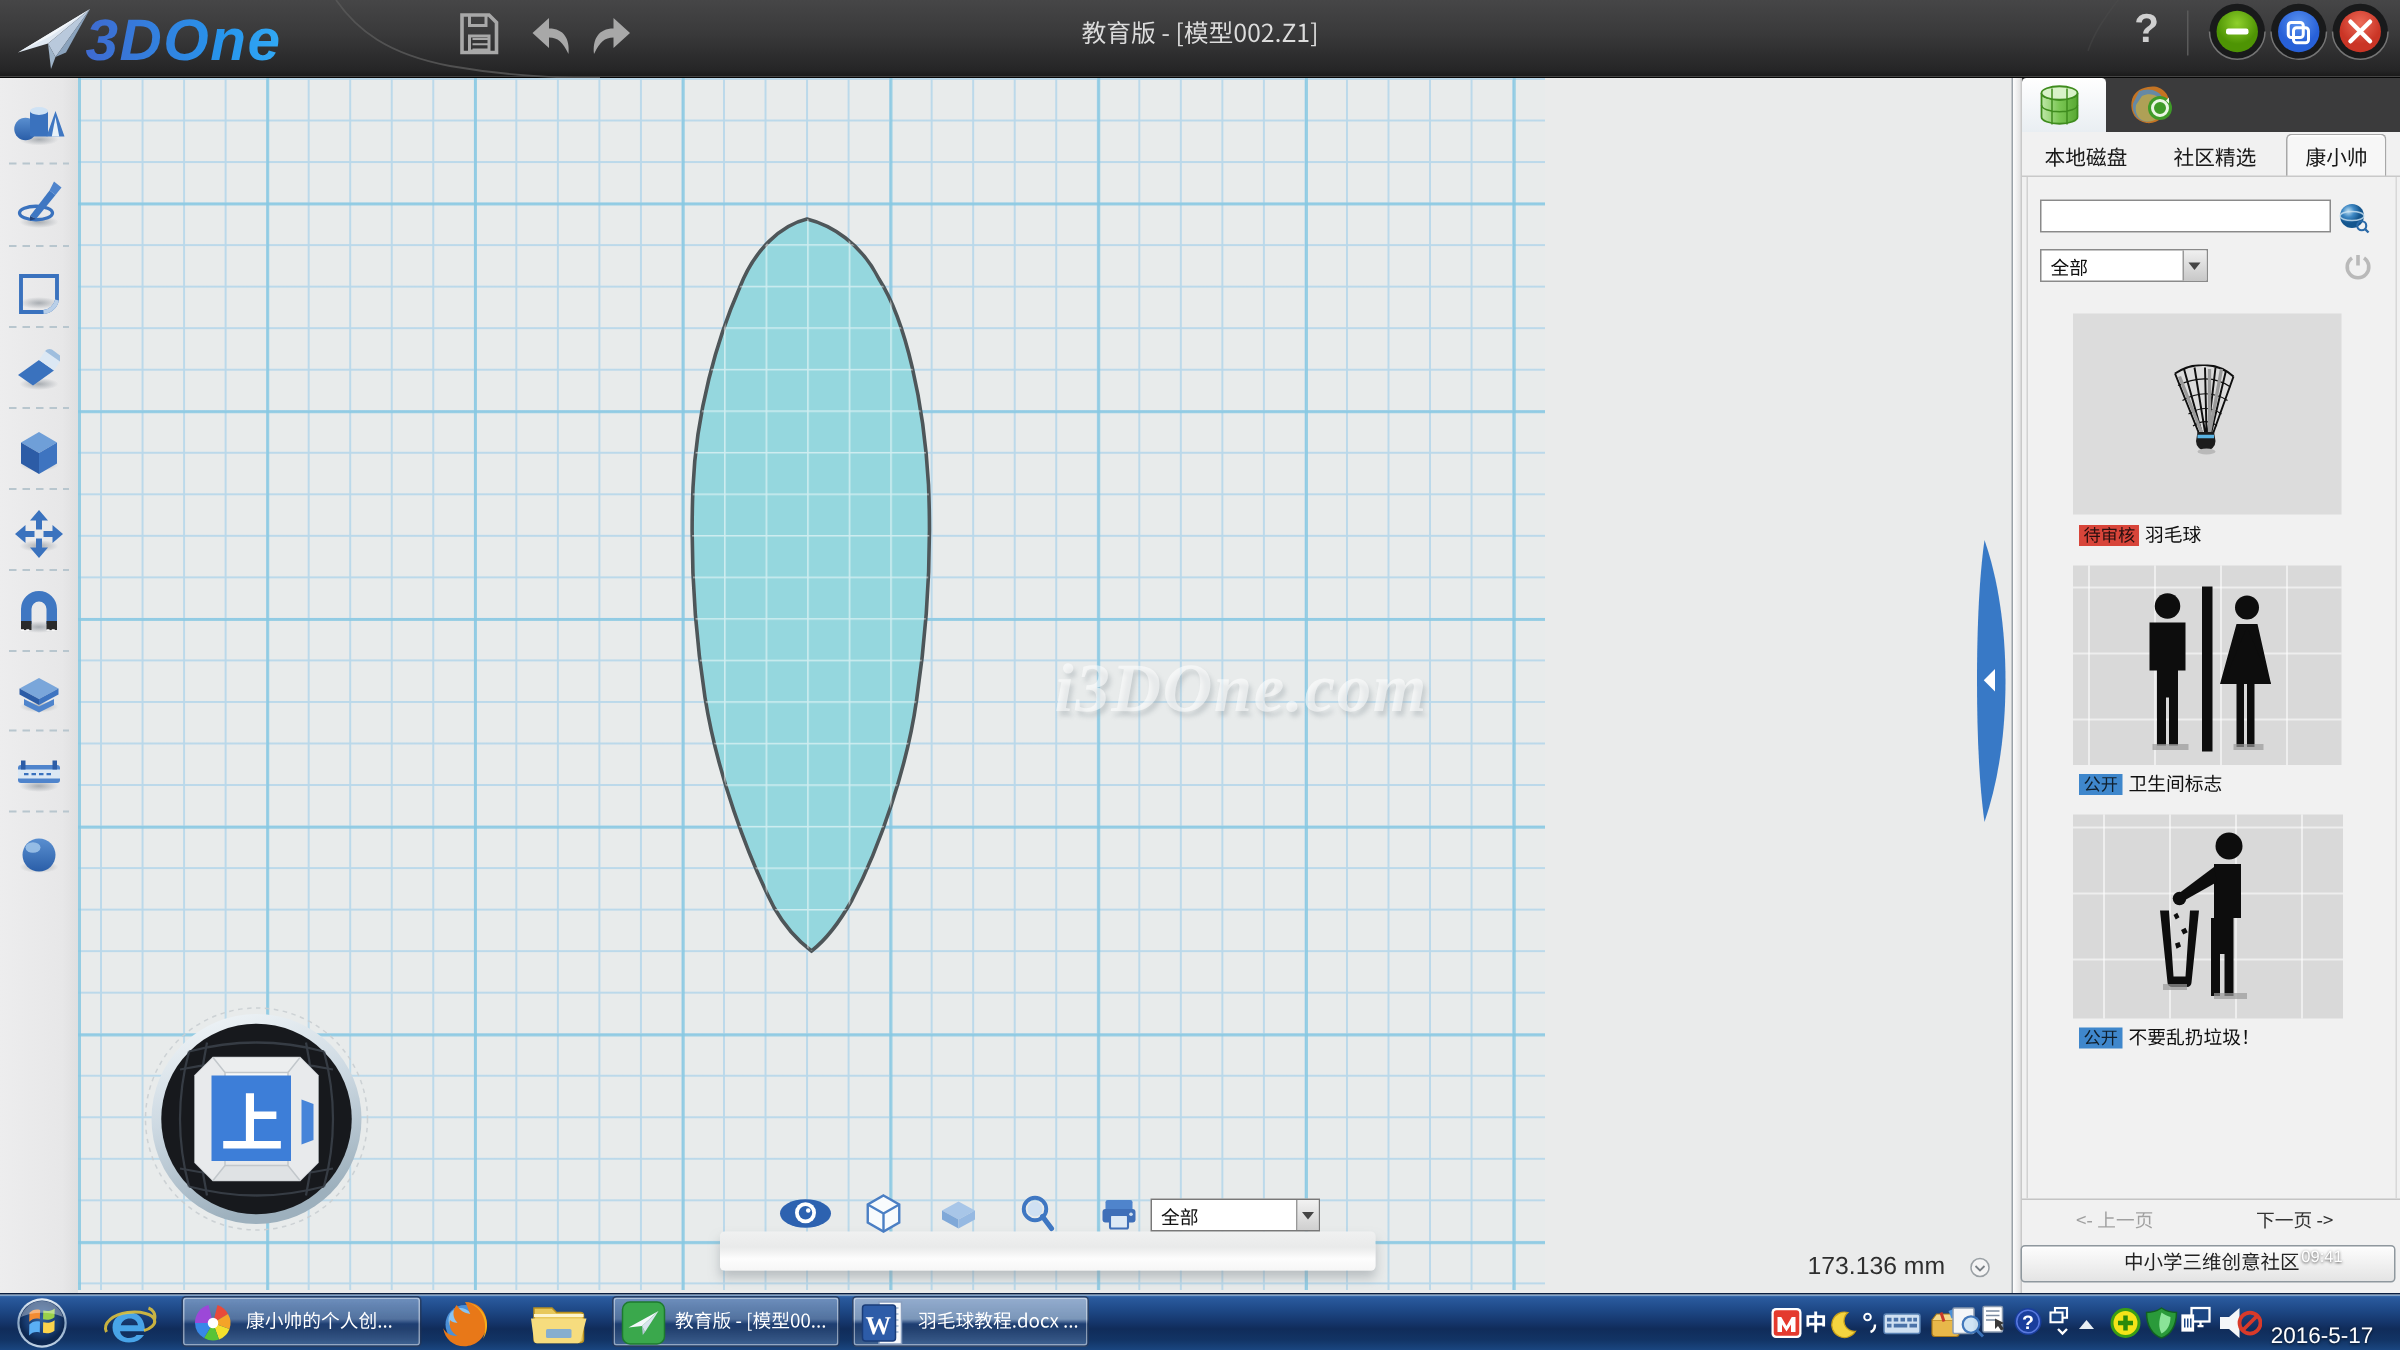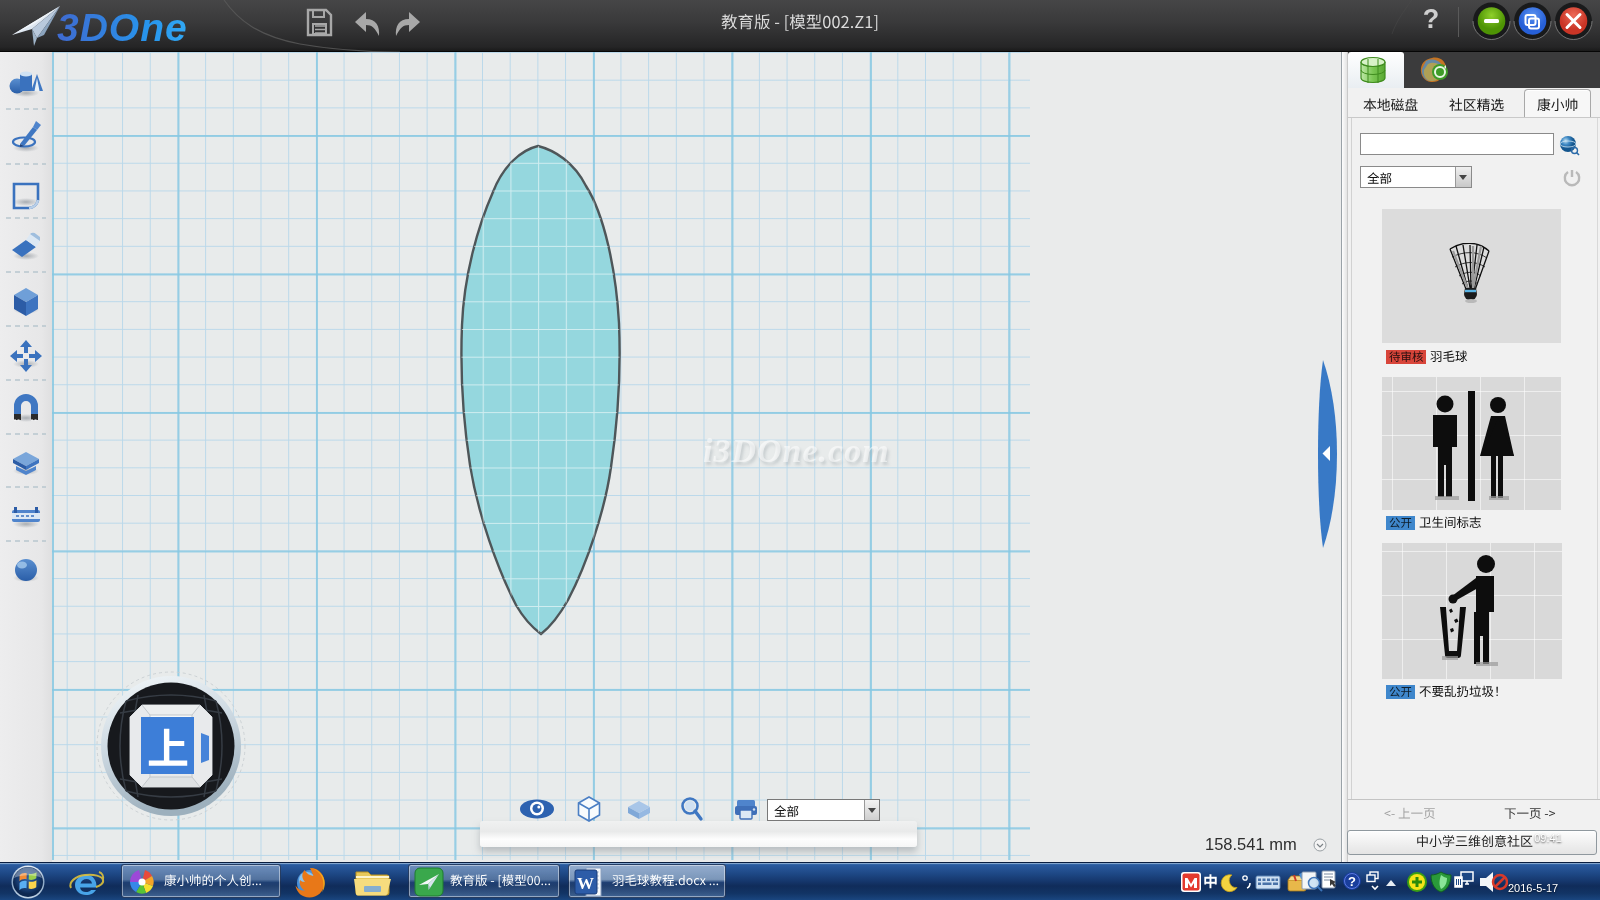--- a/index.html
+++ b/index.html
@@ -181,21 +181,21 @@
 <div class="abs" style="left:52px;top:52px;width:1289px;height:810px;background:#eaebeb"></div>
 <div class="abs" style="left:52px;top:52px;width:2px;height:808px;background:rgba(134,200,226,0.85);z-index:2"></div>
 <div class="abs" style="left:52px;top:52px;width:978px;height:808px;background-color:#e8ebeb;background-image:
 linear-gradient(90deg,rgba(134,200,226,0.8) 2px,transparent 2px),
 linear-gradient(180deg,rgba(134,200,226,0.8) 2px,transparent 2px),
 linear-gradient(90deg,rgba(185,216,234,0.95) 1px,transparent 1px),
 linear-gradient(180deg,rgba(185,216,234,0.95) 1px,transparent 1px);
 background-size:138.5px 100%,100% 138.5px,27.7px 100%,100% 27.7px;
 background-position:125.5px 0,0 83px,14.7px 0,0 0px"></div>
 
-<div class="abs" style="left:703px;top:432px;font-family:'Liberation Serif',serif;font-style:italic;font-weight:bold;font-size:34px;letter-spacing:1px;color:rgba(255,255,255,0.55);text-shadow:2px 3px 3px rgba(165,173,178,0.45)">i3DOne.com</div>
+<div class="abs" style="left:703px;top:432px;font-family:'Liberation Serif',serif;font-style:italic;font-weight:bold;font-size:46px;letter-spacing:1px;color:rgba(255,255,255,0.55);text-shadow:2px 3px 3px rgba(165,173,178,0.45)">i3DOne.com</div>
 
 <svg class="abs" style="left:455;top:140" width="175" height="502" viewBox="0 0 175 502">
  <defs>
   <pattern id="tg" width="27.7" height="27.7" patternUnits="userSpaceOnUse" patternTransform="translate(0,-4.9)">
    <path d="M0,0.5 H27.7 M0.5,0 V27.7" stroke="rgba(255,255,255,0.55)" stroke-width="1.1" fill="none"></path>
   </pattern>
  </defs>
  <path id="tear" d="M83,6
  C66,10 48,26 38,52
  C23,86 9,135 7,185
@@ -297,21 +297,21 @@
         <path transform="translate(0.0,0) scale(0.012500,-0.012500)" d="M493 851C392 692 209 545 26 462C45 446 67 421 78 401C118 421 158 444 197 469V404H461V248H203V181H461V16H76V-52H929V16H539V181H809V248H539V404H809V470C847 444 885 420 925 397C936 419 958 445 977 460C814 546 666 650 542 794L559 820ZM200 471C313 544 418 637 500 739C595 630 696 546 807 471Z"></path>
         <path transform="translate(12.5,0) scale(0.012500,-0.012500)" d="M141 628C168 574 195 502 204 455L272 475C263 521 236 591 206 645ZM627 787V-78H694V718H855C828 639 789 533 751 448C841 358 866 284 866 222C867 187 860 155 840 143C829 136 814 133 799 132C779 132 751 132 722 135C734 114 741 83 742 64C771 62 803 62 828 65C852 68 874 74 890 85C923 108 936 156 936 215C936 284 914 363 824 457C867 550 913 664 948 757L897 790L885 787ZM247 826C262 794 278 755 289 722H80V654H552V722H366C355 756 334 806 314 844ZM433 648C417 591 387 508 360 452H51V383H575V452H433C458 504 485 572 508 631ZM109 291V-73H180V-26H454V-66H529V291ZM180 42V223H454V42Z"></path>
       </g>
     </svg>
  <div class="abs" style="right:0;top:0;width:15px;height:20px;background:linear-gradient(180deg,#f2f2f2,#cfcfcf);border-left:1px solid #999"></div>
  <svg class="abs" style="right:2;top:7" width="10" height="8">
       <path d="M1,1 L5,6 L9,1 Z" fill="#444"></path>
     </svg>
 </div>
 
-<div class="abs" style="left:1205px;top:835px;font-size:16.5px;color:#2e2e2e">158.541 mm</div>
+<div class="abs" style="left:1205px;top:835px;font-size:16.5px;color:#2e2e2e">173.136 mm</div>
 <svg class="abs" style="left:1313;top:838" width="15" height="15">
     <circle cx="7" cy="7" r="6" fill="#f4f4f4" stroke="#9aa0a4"></circle>
     <path d="M4,6 l3,3 l3,-3" stroke="#7a8085" fill="none" stroke-width="1.2"></path>
   </svg>
 
 <svg class="abs" style="left:1317;top:358" width="22" height="192" viewBox="0 0 22 192">
  <path d="M6,2 C15,28 20,60 20,96 C20,132 15,164 6,190 C2.5,165 1,132 1,96 C1,60 2.5,27 6,2 Z" fill="#3879c6"></path>
  <path d="M13,88 L5.5,95.5 L13,103 Z" fill="#fff"></path>
 </svg>
 
@@ -734,12 +734,12 @@
   <rect x="0" y="5" width="7" height="10" fill="#fff"></rect>
   <path d="M1.5,7 v6 M3.5,7 v6 M5.5,7 v6" stroke="#1d4784" stroke-width="1"></path>
  </g>
 </svg>
 <svg class="abs" style="left:1478;top:870" width="30" height="26" viewBox="0 0 30 26">
  <path d="M2,8 h6 l7,-6 v20 l-7,-6 h-6 Z" fill="#f4f6f8"></path>
  <circle cx="22" cy="12" r="7" fill="none" stroke="#d83a2a" stroke-width="2.5"></circle>
  <path d="M17,17 L27,7" stroke="#d83a2a" stroke-width="2.5"></path>
 </svg>
 <div class="abs" style="left:1508px;top:832px;width:80px;height:15px;font-size:11px;color:#fff;text-align:center;text-shadow:0 1px 2px rgba(0,0,0,0.7)">09:41</div>
-<div class="abs" style="left:1508px;top:882px;width:80px;height:15px;font-size:11px;color:#fff;text-align:left;text-shadow:0 1px 2px rgba(0,0,0,0.7)">2016-5-17</div>
+<div class="abs" style="left:1508px;top:882px;width:80px;height:15px;font-size:15px;color:#fff;text-align:center;text-shadow:0 1px 2px rgba(0,0,0,0.7)">2016-5-17</div>
 </body></html>

